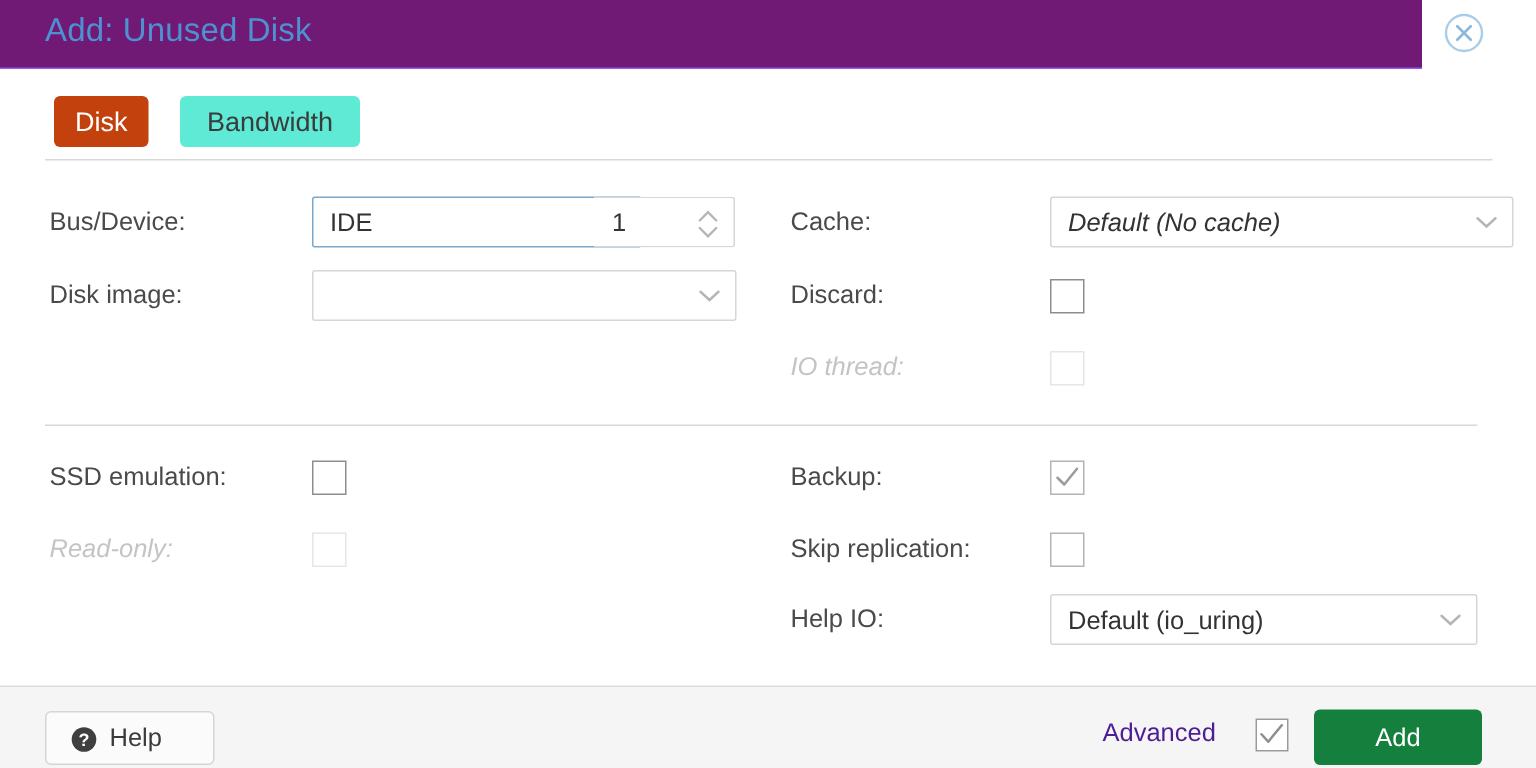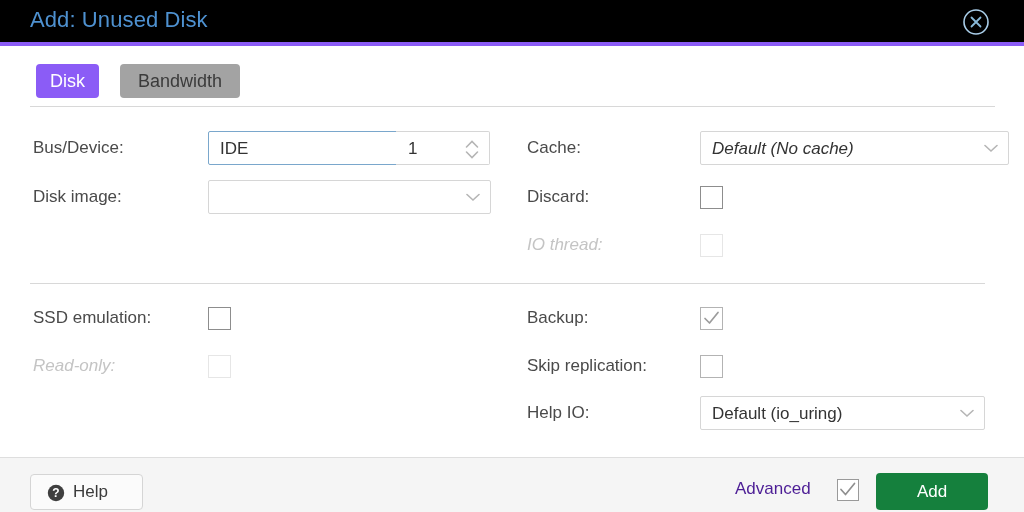--- a/index.html
+++ b/index.html
@@ -19,24 +19,24 @@
     width: 1024px;
     height: 512px;
     background: #ffffff;
     box-sizing: border-box;
   }
 
   
   #header {
     position: absolute;
     left: 0; top: 0;
-    width: 1024px;
+    width: 948px;
     height: 46px;
-    background: #000000;
-    border-bottom: 4px solid #8b5cf6;
+    background: #701a75;
+    border-bottom: 1px solid #8b5cf6;
     box-sizing: border-box;
   }
   #dialog-title {
     position: absolute;
     left: 30px;
     top: 7px;
     font-size: 22px;
     color: #4e91d0;
     letter-spacing: 0.1px;
     white-space: nowrap;
@@ -64,25 +64,25 @@
     height: 34px;
     line-height: 34px;
     border-radius: 4px;
     font-size: 18px;
     text-align: center;
     cursor: pointer;
     white-space: nowrap;
     box-sizing: border-box;
   }
   .tab.active {
-    background: #8b5cf6;
+    background: #c2410c;
     color: #ffffff;
   }
   .tab.inactive {
-    background: #a3a3a3;
+    background: #5eead4;
     color: #3b3b3b;
   }
   #tab-disk { left: 36px; width: 63px; }
   #tab-bandwidth { left: 120px; width: 120px; }
 
   .separator {
     position: absolute;
     height: 1px;
     background: #d8d8d8;
   }

